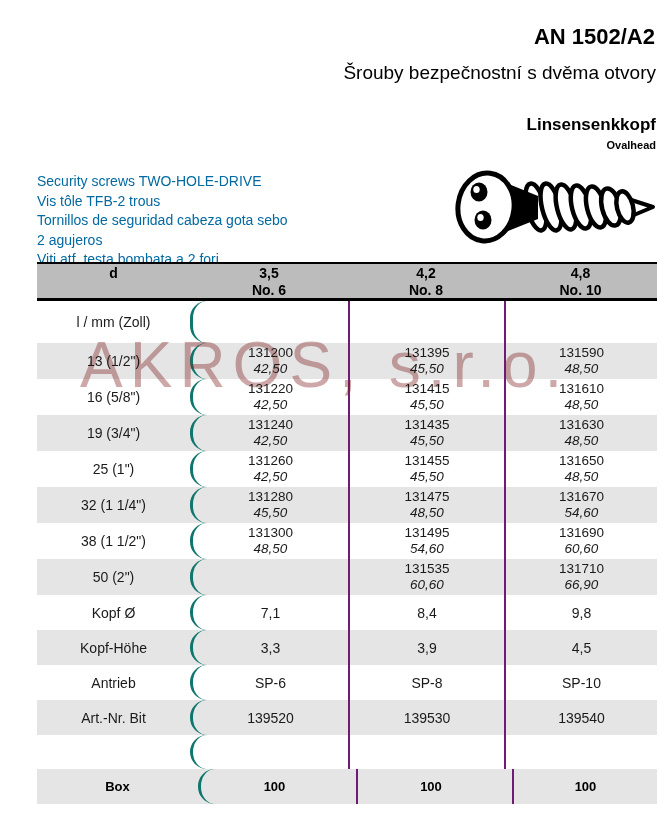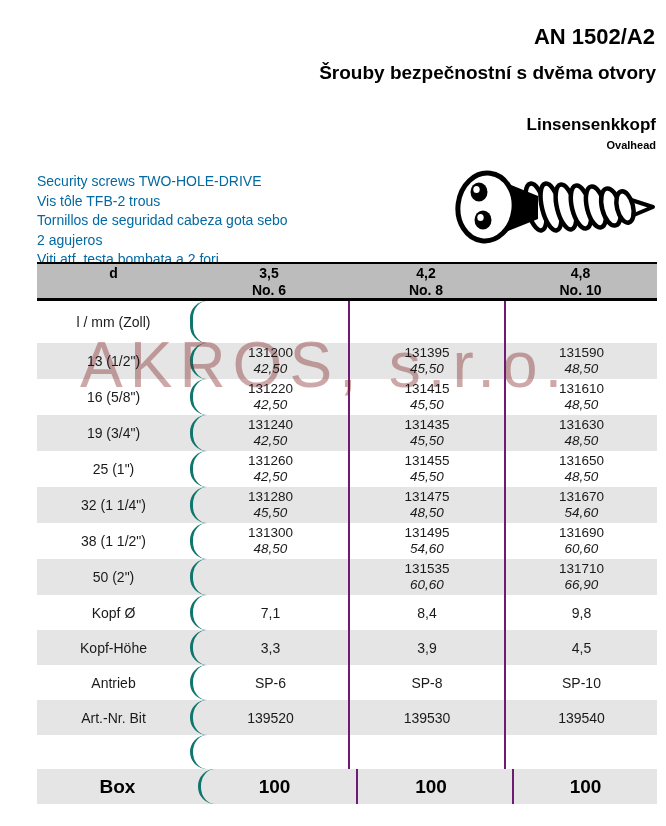--- a/index.html
+++ b/index.html
@@ -12,21 +12,21 @@
     overflow: hidden;
   }
 
   
   .doc-number {
     position: absolute; top: 24px; right: 11px;
     font-size: 22px; font-weight: bold;
   }
   .title-cs {
     position: absolute; top: 62px; right: 10px;
-    font-size: 19px; font-weight: bold;
+    font-size: 19px; font-weight: normal;
   }
   .subtitle-de {
     position: absolute; top: 115px; right: 10px;
     font-size: 17px; font-weight: bold;
   }
   .subtitle-en {
     position: absolute; top: 139px; right: 10px;
     font-size: 11px; font-weight: bold;
   }
 
@@ -75,21 +75,21 @@
   }
   .c2 { border-left: 3px solid #0f766e; border-radius: 17px; }
   .c3, .c4 { border-left: 2px solid #701a75; }
 
   .row-lmm   { height: 42px; }
   .row-lmm .tcell { font-size: 13px; }
   .row-size  { height: 36px; }
   .row-spec  { height: 35px; }
   .row-empty { height: 34px; }
   .row-box   { height: 35px; font-weight: bold; }
-  .row-box .tcell { font-size: 19px; margin-left: 8px; }
+  .row-box .tcell { font-size: 13px; margin-left: 8px; }
 
   .len-label, .spec-label { font-size: 14px; color: #1a1a1a; }
   .art   { font-size: 13.5px; line-height: 16px; color: #1a1a1a; }
   .price { font-size: 13.5px; line-height: 16px; color: #1a1a1a; font-style: italic; }
   .spec-value { font-size: 14px; color: #1a1a1a; }
 
   
   .tcell span, .hcell span { position: relative; z-index: 3; }
 
   

